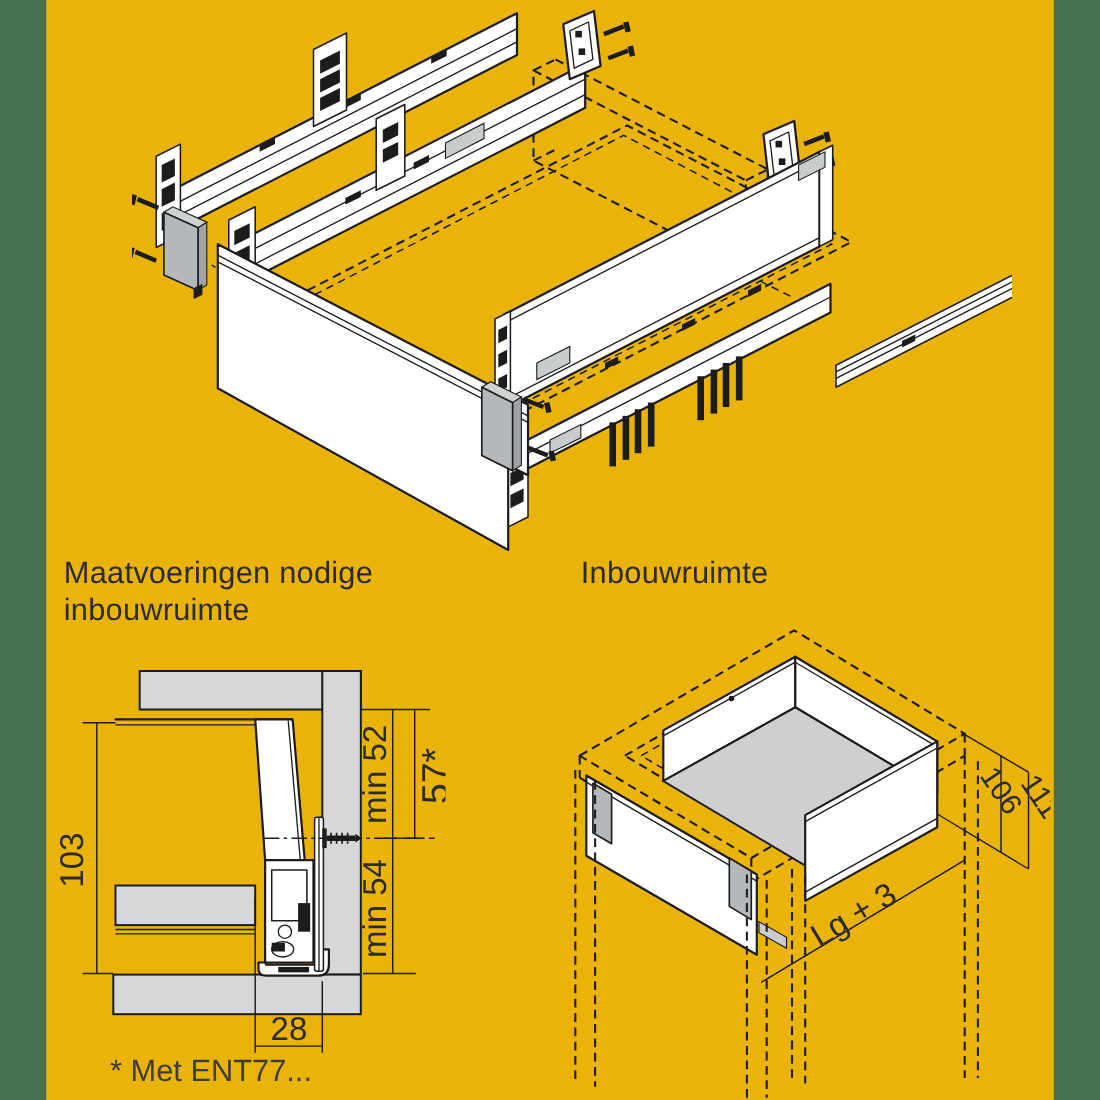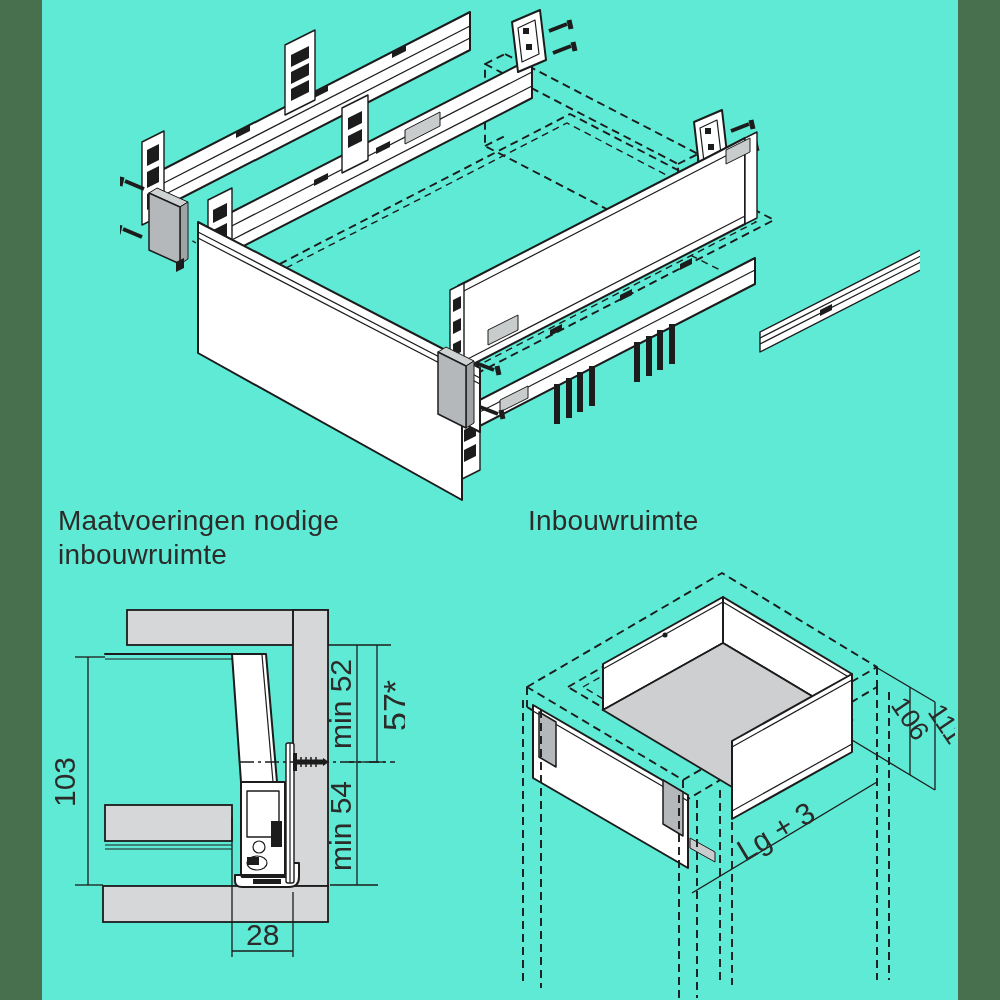--- a/index.html
+++ b/index.html
@@ -1,16 +1,16 @@
 <!DOCTYPE html>
 <html><head>
 <meta charset="utf-8">
 <style>
   html,body{margin:0;padding:0;background:#fff;}
-  #canvas{position:relative;width:1000px;height:1000px;background:#5eead4;overflow:hidden;
+  #canvas{position:relative;width:1000px;height:1000px;background:#eab308;overflow:hidden;
           font-family:"Liberation Sans", sans-serif;color:#2c2b2a;}
   .edge-band{position:absolute;top:0;width:42px;height:1000px;background:#48704e;}
   #band-left{left:0;}
   #band-right{right:0;}
   .diagram{position:absolute;}
   .title{position:absolute;font-size:28px;line-height:34px;color:#2c2b2a;letter-spacing:.2px;}
   .footnote{position:absolute;font-size:28px;color:#3d3d3c;}
   svg{display:block;}
   .ln{stroke:#1c1c1c;fill:none;stroke-width:2;stroke-linejoin:round;stroke-linecap:round;}
   .thin{stroke:#1c1c1c;fill:none;stroke-width:1.2;stroke-linejoin:round;}
@@ -279,20 +279,21 @@
 
       <g>
         <line class="dim" x1="197" y1="222" x2="197" y2="362"></line>
         <line class="dim" x1="258" y1="297" x2="258" y2="362"></line>
         <line class="dim" x1="197" y1="356" x2="258" y2="356"></line>
         <text class="dimtxt" x="211" y="350">28</text>
       </g>
     </svg>
   </div>
 
+  <div class="footnote" style="left:100px;top:958px;">* Met ENT77...</div>
 
   <div class="diagram" style="left:465px;top:540px;">
     <svg width="490" height="460" viewBox="0 0 490 460">
 
       <g>
         <polygon class="dash" points="62,147 257,33 412,127 218,240"></polygon>
         <polygon class="dash" points="103,147 257,58 371,127 218,215"></polygon>
         <polygon class="dashthin" points="118,147 257,67 356,127 218,206"></polygon>
         <line class="dash" x1="62" y1="147" x2="62" y2="167"></line>
         <line class="dash" x1="218" y1="240" x2="218" y2="262"></line>

